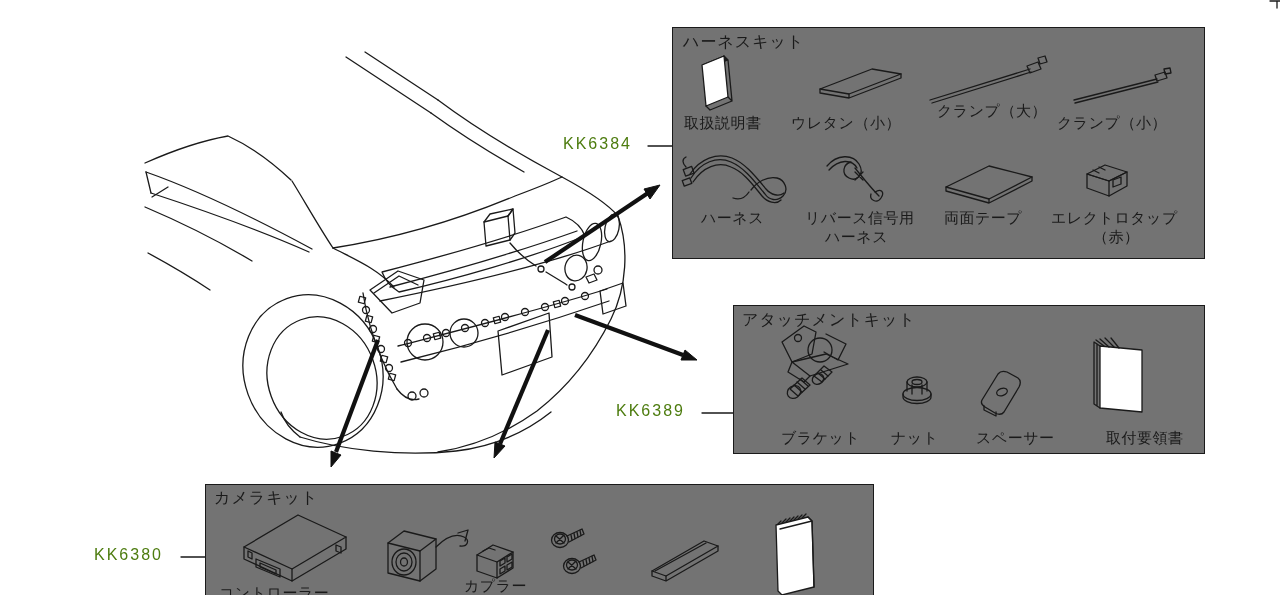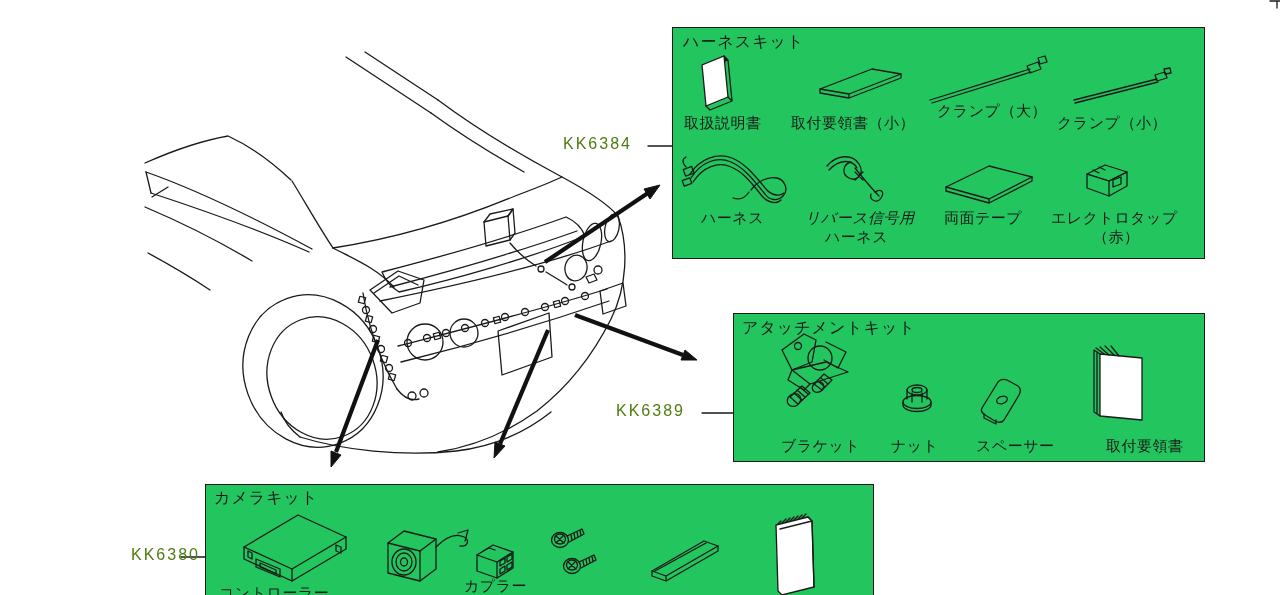--- a/index.html
+++ b/index.html
@@ -2,21 +2,21 @@
 <html><head>
 <meta charset="utf-8">
 <style>
   * { margin:0; padding:0; box-sizing:border-box; }
   html,body { width:1280px; height:595px; }
   body {
     position:relative; overflow:hidden; background:#ffffff;
     font-family:"DejaVu Sans", sans-serif; color:#1a1a1a;
   }
   .diagram-svg { position:absolute; left:0; top:0; }
-  .kitbox { position:absolute; border:1.6px solid #1a1a1a; background:#22c55e; }
+  .kitbox { position:absolute; border:1.6px solid #1a1a1a; background:#737373; }
   .kit-title { position:absolute; font-size:16px; letter-spacing:1px; white-space:nowrap; }
   .item-label { position:absolute; font-size:15px; letter-spacing:0.5px; white-space:nowrap; }
   .item-icon { position:absolute; }
   .callout {
     position:absolute; font-family:Liberation Sans, sans-serif;
     font-size:16px; letter-spacing:2px; white-space:nowrap; color:#4d7c0f;
   }
   svg { display:block; overflow:visible; }
   .ln { stroke:#1a1a1a; stroke-width:1.3; fill:none; stroke-linecap:round; stroke-linejoin:round; }
   .lnf { stroke:#1a1a1a; stroke-width:1.3; fill:#ffffff; stroke-linejoin:round; }
@@ -134,21 +134,21 @@
   <g>
     <path class="ln" d="M648,146 L672,146"></path>
     <path class="ln" d="M702,413 L733,413"></path>
     <path class="ln" d="M181,557 L205,557"></path>
     <path class="ln" d="M1270,1 L1280,1 M1277,1 L1277,8"></path>
   </g>
 </svg>
 
 <div class="callout" style="left:563px; top:135px;">KK6384</div>
 <div class="callout" style="left:616px; top:402px;">KK6389</div>
-<div class="callout" style="left:94px; top:546px;margin-left:37px;">KK6380</div>
+<div class="callout" style="left:94px; top:546px;">KK6380</div>
 
 <div class="kitbox" style="left:672px; top:27px; width:533px; height:232px;">
   <div class="kit-title" style="left:10px; top:4px;">ハーネスキット</div>
 
   <svg class="item-icon" style="left:22px; top:24px;" width="44" height="56">
     <polygon class="dark" points="7,13 29,4 33,8 11,17"></polygon>
     <path class="lnf" d="M7,13 L29,4 L33,45 L11,54 Z"></path>
     <path class="ln" d="M29,4 L33,8 L37,49 L33,45 M37,49 L15,58 L11,54"></path>
   </svg>
   <svg class="item-icon" style="left:142px; top:34px;" width="92" height="40">
@@ -160,21 +160,21 @@
     <polygon class="ln" points="100,10 111,6 114,13 103,17"></polygon>
     <polygon class="ln" points="111,2 118,0 120,6 113,8"></polygon>
   </svg>
   <svg class="item-icon" style="left:398px; top:40px;" width="112" height="36">
     <path class="ln" d="M3,32 L86,11 M4,35 L87,14"></path>
     <polygon class="ln" points="84,7 94,4 96,10 86,13"></polygon>
     <polygon class="ln" points="93,1 99,0 100,5 94,6"></polygon>
   </svg>
 
   <div class="item-label" style="left:11px;  top:86px;">取扱説明書</div>
-  <div class="item-label" style="left:118px; top:86px;">取付要領書（小）</div>
+  <div class="item-label" style="left:118px; top:86px;">ウレタン（小）</div>
   <div class="item-label" style="left:264px; top:74px;">クランプ（大）</div>
   <div class="item-label" style="left:384px; top:86px;">クランプ（小）</div>
 
   <svg class="item-icon" style="left:8px; top:116px;" width="112" height="64">
     <path class="ln" d="M10,34 C20,18 36,12 50,18 C64,24 74,38 84,50 C88,56 96,58 102,52 C108,46 104,36 96,34 C86,32 76,38 70,46"></path>
     <path class="ln" d="M12,38 C22,23 37,17 50,23 C63,28 72,41 81,52 C86,58 95,61 100,56"></path>
     <path class="ln" d="M9,30 C19,15 36,8 51,14 C64,19 75,33 85,45 C90,51 98,53 103,49"></path>
     <rect class="ln" x="3" y="24" width="9" height="7" transform="rotate(-20 7 27)"></rect>
     <rect class="ln" x="2" y="35" width="8" height="6" transform="rotate(-20 6 38)"></rect>
     <path class="ln" d="M5,23 C1,19 1,15 5,13 M68,48 C64,54 58,56 52,54"></path>
@@ -192,28 +192,28 @@
   </svg>
   <svg class="item-icon" style="left:406px; top:132px;" width="56" height="46">
     <path class="ln" d="M8,14 L26,5 L48,12 L30,21 Z"></path>
     <path class="ln" d="M8,14 L8,28 L30,36 L30,21 Z"></path>
     <path class="ln" d="M30,21 L48,12 L48,26 L30,36"></path>
     <path class="ln" d="M14,10 L20,13 M20,7 L26,10"></path>
     <path class="ln" d="M34,20 L42,17 L42,24 L34,27 Z"></path>
   </svg>
 
   <div class="item-label" style="left:28px;  top:181px;">ハーネス</div>
-  <div class="item-label" style="left:132px; top:181px;font-style:italic;">リバース信号用</div>
+  <div class="item-label" style="left:132px; top:181px;">リバース信号用</div>
   <div class="item-label" style="left:152px; top:200px;">ハーネス</div>
   <div class="item-label" style="left:271px; top:181px;font-family:Liberation Serif, serif;">両面テープ</div>
   <div class="item-label" style="left:378px; top:181px;">エレクトロタップ</div>
   <div class="item-label" style="left:420px; top:200px;">（赤）</div>
 </div>
 
-<div class="kitbox" style="left:733px; top:305px; width:472px; height:149px;margin-top:8px;">
+<div class="kitbox" style="left:733px; top:305px; width:472px; height:149px;">
   <div class="kit-title" style="left:8px; top:4px;">アタッチメントキット</div>
 
   <svg class="item-icon" style="left:30px; top:14px;" width="115" height="105">
     <path class="ln" d="M18,22 L40,6 L52,12 L48,34 L28,42 Z"></path>
     <circle class="ln" cx="34" cy="18" r="3.5"></circle>
     <circle class="ln" cx="56" cy="30" r="12"></circle>
     <path class="ln" d="M62,14 L82,24 L74,40 L60,32"></path>
     <path class="ln" d="M28,42 L62,34 L84,44 L46,56 Z"></path>
     <path class="ln" d="M28,42 L24,52 L40,62 L46,56"></path>
     <polygon class="ln" points="38,58 46,65 34,76 26,69"></polygon>

